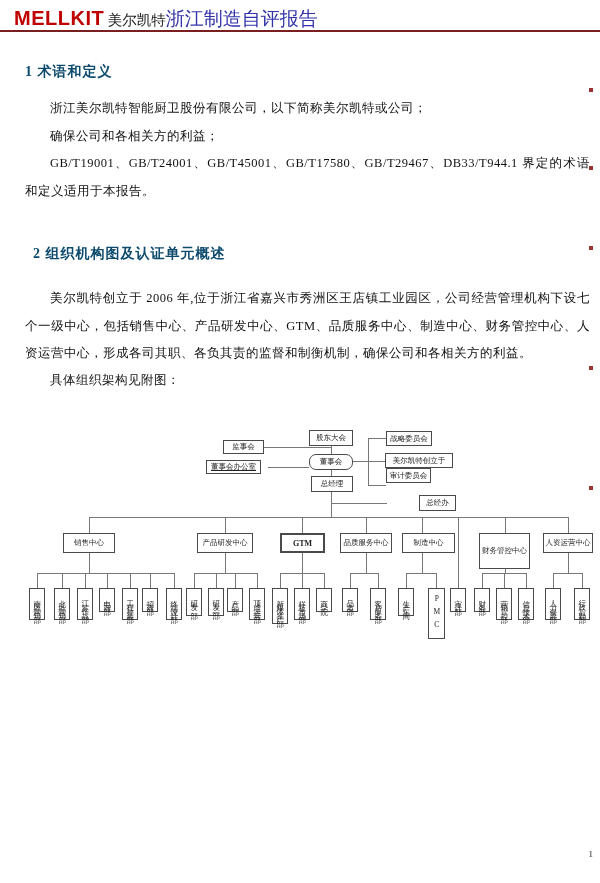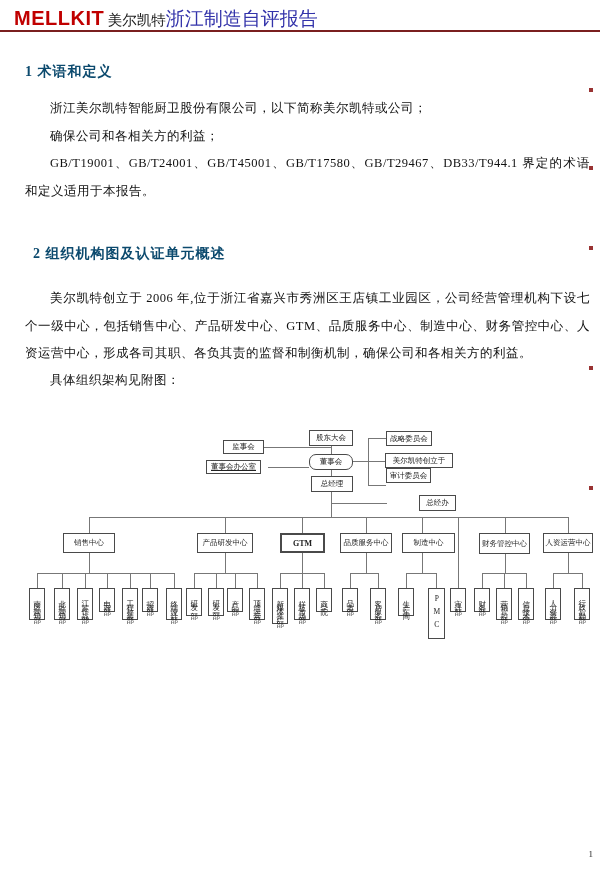--- a/index.html
+++ b/index.html
@@ -154,21 +154,21 @@
       </div>
       <div class="node h b" style="left: 280px; top: 533px; width: 45px; height: 20px;">
         <span>GTM</span>
       </div>
       <div class="node h" style="left: 340px; top: 533px; width: 52px; height: 20px;">
         <span>品质服务中心</span>
       </div>
       <div class="node h" style="left: 402px; top: 533px; width: 53px; height: 20px;">
         <span>制造中心</span>
       </div>
-      <div class="node h" style="left: 479px; top: 533px; width: 51px; height: 21px;">
+      <div class="node h" style="left: 479px; top: 533px; width: 51px; height: 36px;">
         <span>财务管控中心</span>
       </div>
       <div class="node h" style="left: 543px; top: 533px; width: 50px; height: 20px;">
         <span>人资运营中心</span>
       </div>
       <div class="node v" style="left: 29px; top: 588px; width: 16px;">
         <span>南区营销部</span>
       </div>
       <div class="node v" style="left: 54px; top: 588px; width: 16px;">
         <span>北区营销部</span>

